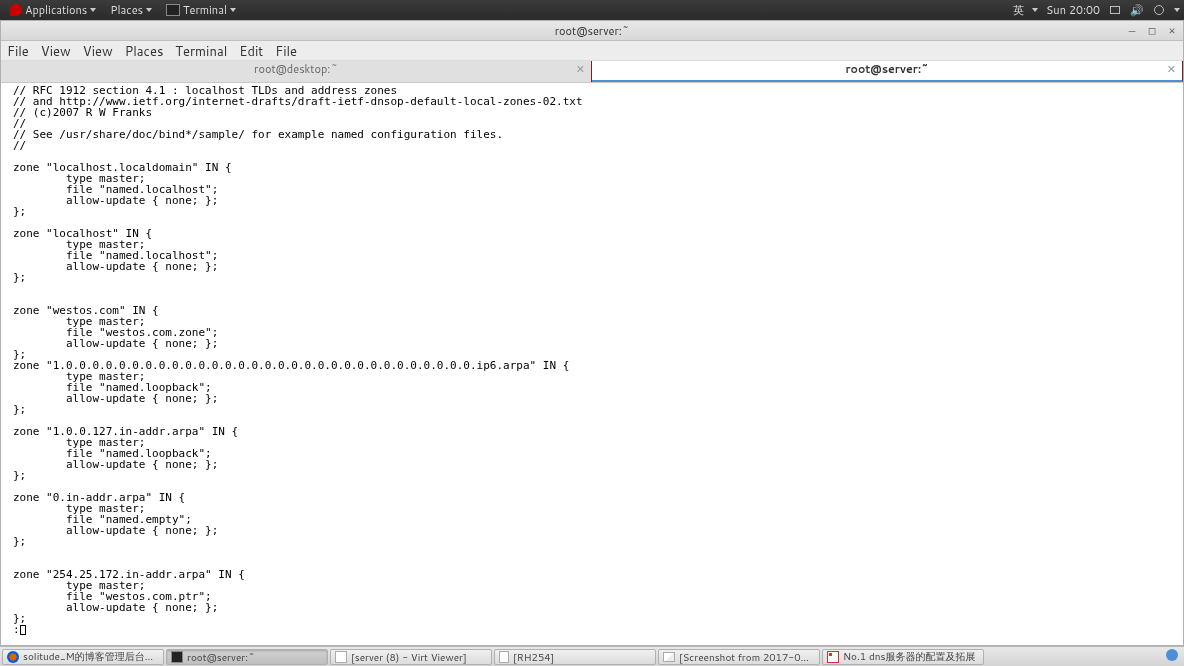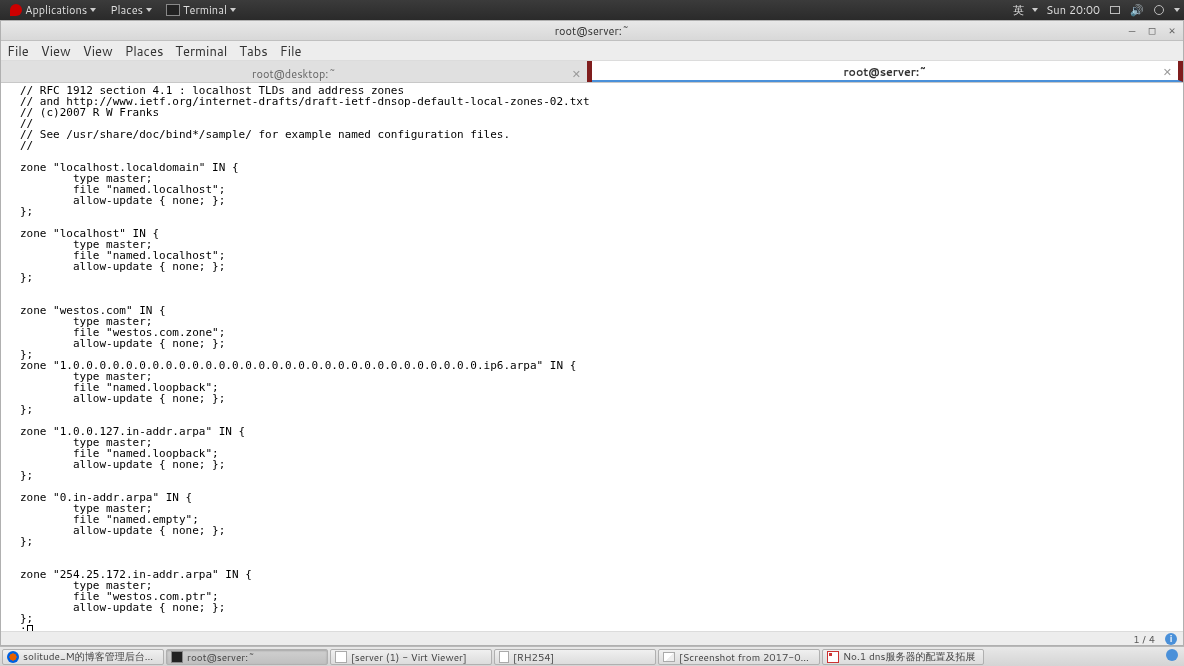--- a/index.html
+++ b/index.html
@@ -79,39 +79,40 @@
       display: flex; align-items: center; padding: 0 6px;
       gap: 12px; color: #333; font-size: 13px;
       border-bottom: 1px solid #dcdcdc;
     }
     .menubar span { cursor: pointer; }
     .tabbar {
       height: 22px; background: #e0e0e0;
       display: flex; border-bottom: 1px solid #c8c8c8;
     }
     .tab {
-      flex: 1; display: flex; align-items: flex-end; justify-content: center;
+      flex: 1; display: flex; align-items: flex-start; justify-content: center;
       position: relative; font-size: 11px; color: #666;
-      border-right: 5px solid #7f1d1d;
+      border-right: 1px solid #7f1d1d;
     }
     .tab.active {
       background: #fff; color: #333;
       border-bottom: 2px solid #4a90d9;
       font-weight: bold;
     }
     .tab-close {
       position: absolute; right: 6px; color: #999;
       font-size: 11px; cursor: pointer;
     }
     .terminal-body {
       flex: 1; background: #fff; color: #000;
       font-family: "DejaVu Sans Mono", "Liberation Mono", monospace;
       font-size: 11px; line-height: 11px;
-      padding: 2px 19px; white-space: pre; overflow: hidden;
+      padding: 2px 4px; white-space: pre; overflow: hidden;
       position: relative;
+      margin-left: 8px;
     }
     .cursor {
       display: inline-block; width: 6px; height: 10px;
       border: 1px solid #000; vertical-align: bottom;
     }
     .statusbar {
       height: 14px; background: #ededed;
       border-top: 1px solid #dcdcdc;
       display: flex; align-items: center; justify-content: flex-end;
       padding: 0 6px; font-size: 10px; color: #555; gap: 10px;
@@ -194,21 +195,21 @@
       <span class="titlebar-btn">□</span>
       <span class="titlebar-btn">✕</span>
     </div>
   </div>
   <div class="menubar">
     <span>File</span>
     <span>View</span>
     <span>View</span>
     <span>Places</span>
     <span>Terminal</span>
-    <span>Tabs</span>
+    <span>Edit</span>
     <span>File</span>
   </div>
   <div class="tabbar">
     <div class="tab">
       <span>root@desktop:~</span>
       <span class="tab-close">✕</span>
     </div>
     <div class="tab active">
       <span>root@server:~</span>
       <span class="tab-close">✕</span>
@@ -257,38 +258,34 @@
         allow-update { none; };
 };
 
 
 zone "254.25.172.in-addr.arpa" IN {
         type master;
         file "westos.com.ptr";
         allow-update { none; };
 };
 :</span><span class="cursor"></span></div>
-  <div class="statusbar">
-    <span>1 / 4</span>
-    <span class="status-info">i</span>
-  </div>
 </div>
 
 <div class="taskbar">
   <div class="task-item">
     <span class="t-icon t-firefox"></span>
     <span class="task-ellipsis">solitude_M的博客管理后台-51CT...</span>
   </div>
   <div class="task-item active">
     <span class="t-icon t-term"></span>
     <span class="task-ellipsis">root@server:~</span>
   </div>
   <div class="task-item">
     <span class="t-icon t-virt"></span>
-    <span class="task-ellipsis">[server (1) - Virt Viewer]</span>
+    <span class="task-ellipsis">[server (8) - Virt Viewer]</span>
   </div>
   <div class="task-item">
     <span class="t-icon t-doc"></span>
     <span class="task-ellipsis">[RH254]</span>
   </div>
   <div class="task-item">
     <span class="t-icon t-img"></span>
     <span class="task-ellipsis">[Screenshot from 2017-05-06 1...</span>
   </div>
   <div class="task-item">

